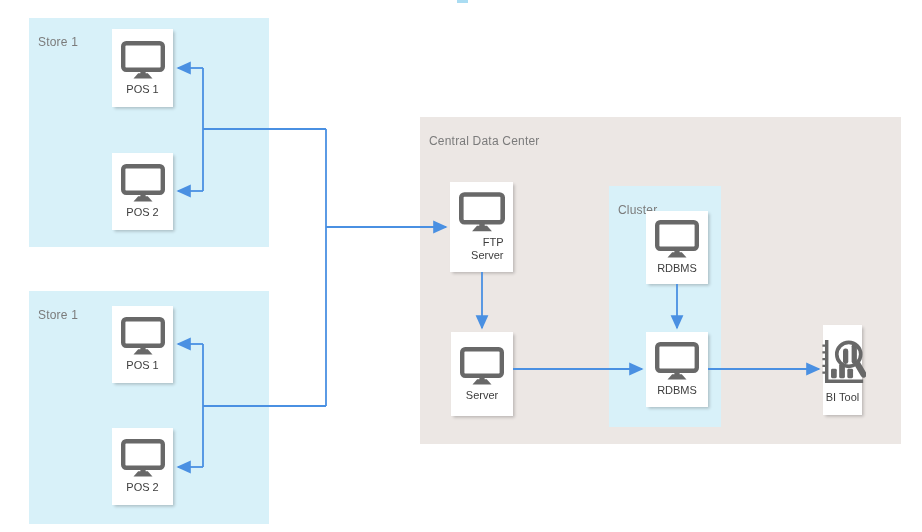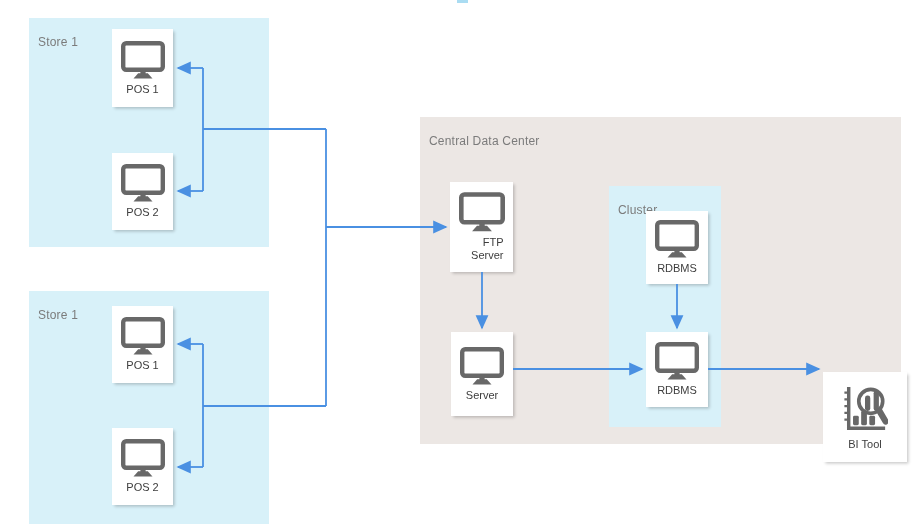--- a/index.html
+++ b/index.html
@@ -32,21 +32,21 @@
 
   
   #n-s1pos1 { left:112px; top:29px;  width:61px; height:78px; }
   #n-s1pos2 { left:112px; top:153px; width:61px; height:77px; }
   #n-s2pos1 { left:112px; top:306px; width:61px; height:77px; }
   #n-s2pos2 { left:112px; top:428px; width:61px; height:77px; }
   #n-ftp    { left:450px; top:182px; width:63px; height:90px; }
   #n-server { left:451px; top:332px; width:62px; height:84px; }
   #n-rdbms1 { left:646px; top:211px; width:62px; height:73px; }
   #n-rdbms2 { left:646px; top:332px; width:62px; height:75px; }
-  #n-bitool { left:823px; top:325px; width:84px; height:90px;margin-top:47px; }
+  #n-bitool { left:823px; top:325px; width:39px; height:90px; }
 </style>
 </head>
 <body>
 
 <div class="canvas">
 
   <div class="top-sliver"></div>
 
   <div id="g-store1" class="group blue">
     <span class="group-label">Store 1</span>

